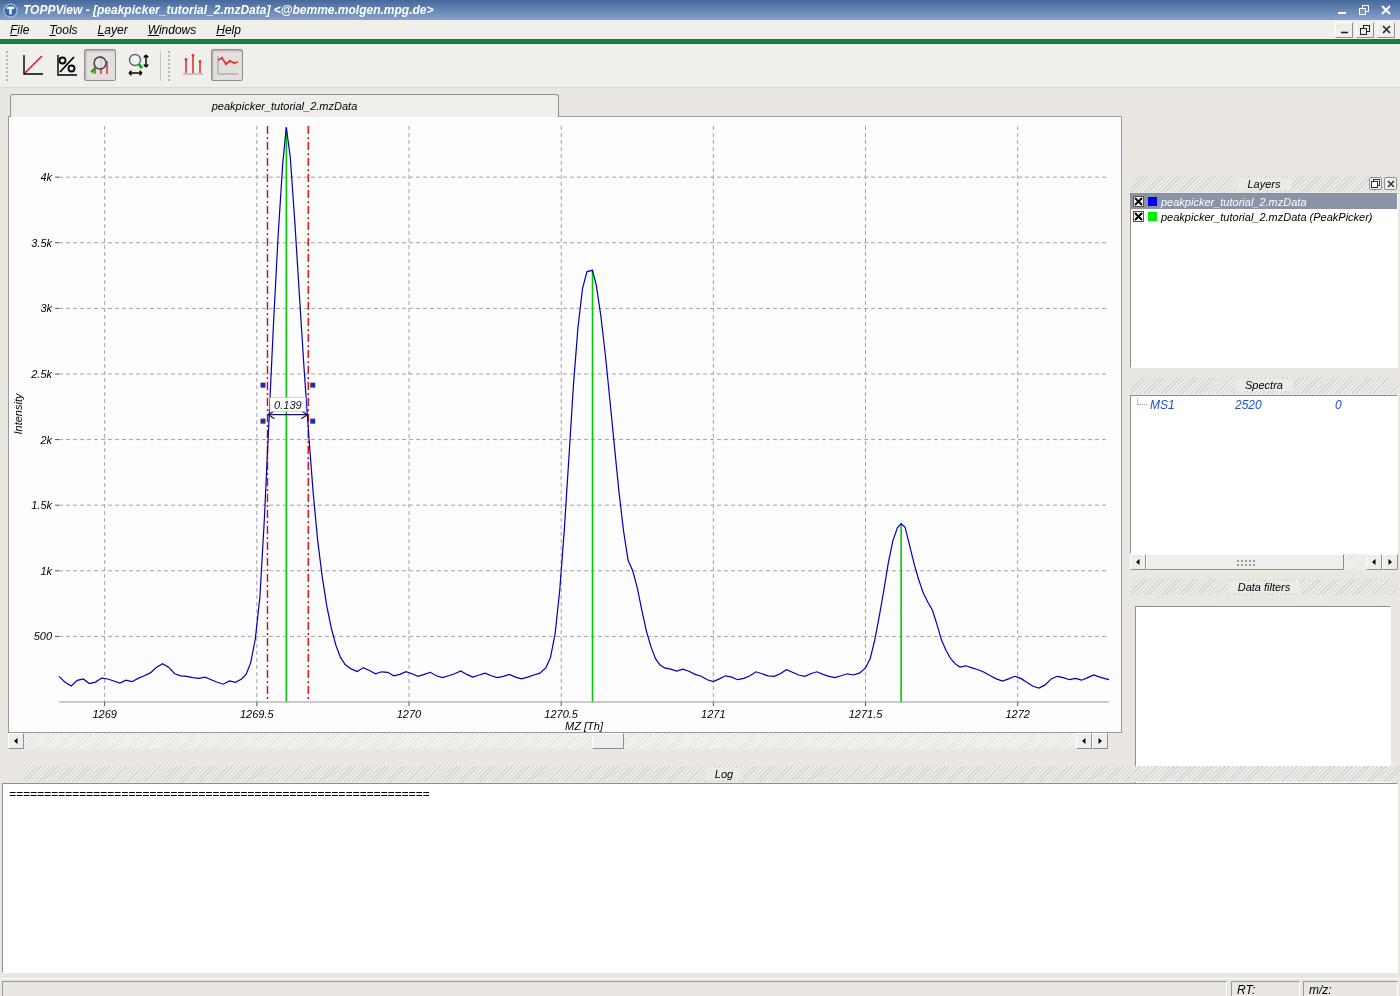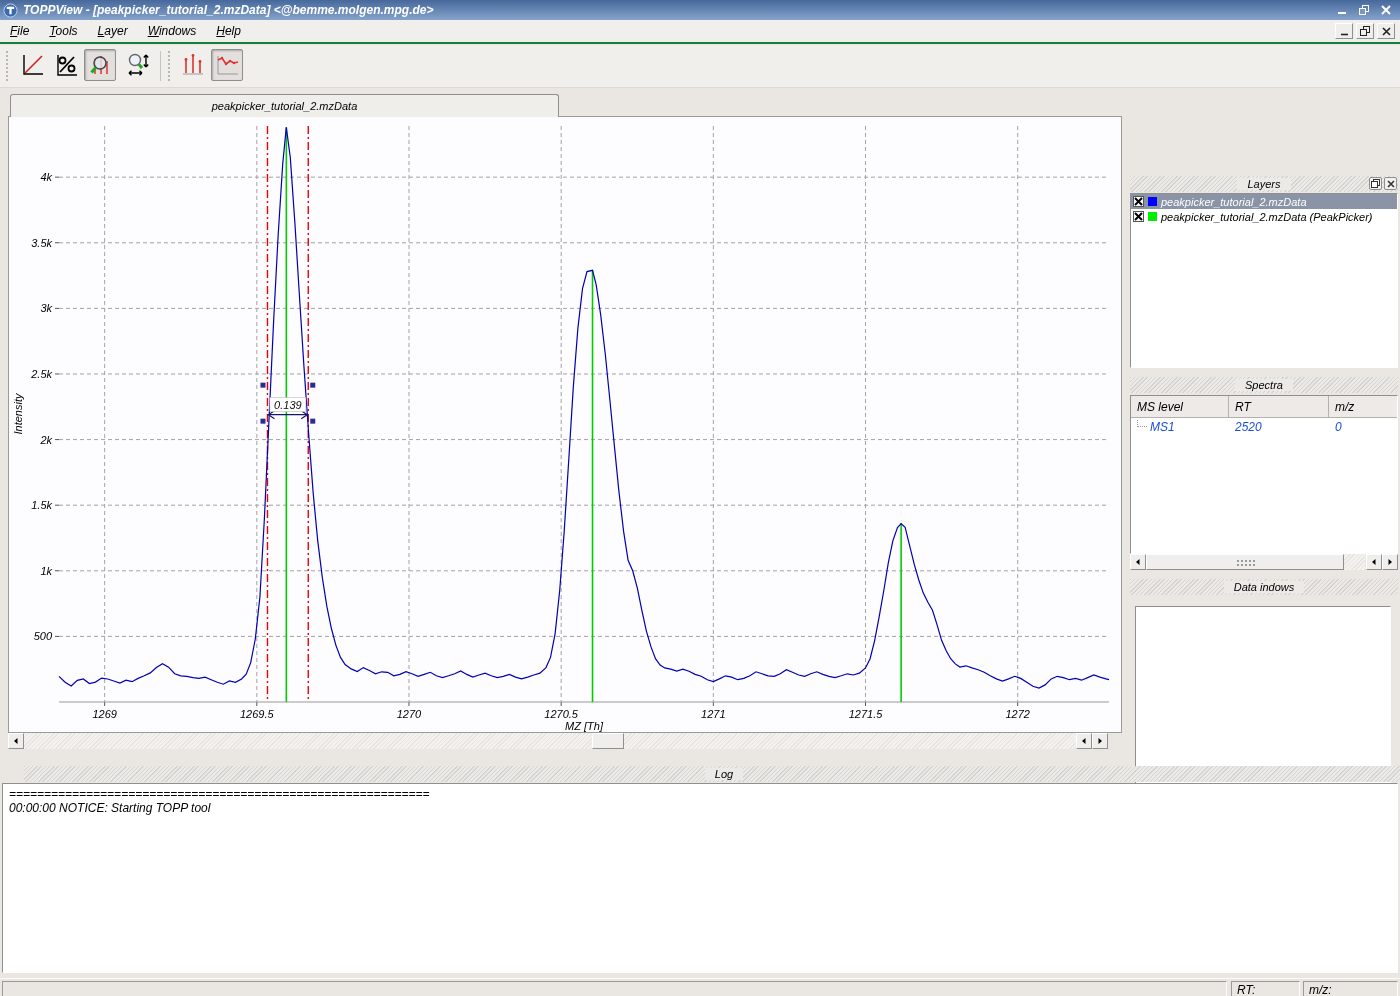--- a/index.html
+++ b/index.html
@@ -10,21 +10,21 @@
   
   #titlebar { left:0; top:0; width:1400px; height:20px;
     background:linear-gradient(#46689a,#85a3cc);
     display:flex; align-items:center; color:#fff; font-size:12px; font-weight:bold; }
   #app-icon { width:15px; height:15px; margin:0 5px 0 3px; }
   #win-controls { margin-left:auto; display:flex; gap:6px; margin-right:6px; }
   .wbtn { width:16px; height:14px; display:flex; align-items:center; justify-content:center; cursor:default; }
 
   
   #menubar { left:0; top:20px; width:1400px; height:24px; background:#f1efec;
-    border-bottom:2px solid #15803d; display:flex; align-items:center; font-size:12px; color:#000; }
+    border-bottom:5px solid #15803d; display:flex; align-items:center; font-size:12px; color:#000; }
   .menu-item { padding:3px 10px; }
   #mdi-controls { margin-left:auto; margin-right:5px; display:flex; gap:3px; }
   .mdibtn { width:18px; height:16px; background:#f0eeec; border:1px solid; border-color:#fff #8f8f8f #8f8f8f #fff;
     display:flex; align-items:center; justify-content:center; }
 
   
   #toolbar { left:0; top:45px; width:1400px; height:43px; background:#f1efec; border-bottom:1px solid #dcd9d6; }
   .tb-handle { position:absolute; top:6px; width:5px; height:30px;
     background-image:repeating-linear-gradient(#b9b6b2 0 2px, transparent 2px 4px); background-size:2px 100%; background-repeat:no-repeat; background-position:1px 0; }
   .tb-btn { position:absolute; top:4px; width:32px; height:32px; display:flex; align-items:center; justify-content:center; border:1px solid transparent; border-radius:2px; }
@@ -347,25 +347,20 @@
               </svg>
             </span>
           <span class="dock-btn">
             <svg width="8" height="8">
                 <path d="M1 1 L7 7 M7 1 L1 7" stroke="#333" stroke-width="1.6"></path>
               </svg>
             </span>
         </span>
       </div>
       <div id="spectra-table" style="top:219px;height:159px">
-        <div class="sp-header">
-          <span class="sp-hcell" style="width:98px">MS level</span>
-          <span class="sp-hcell" style="width:100px">RT</span>
-          <span class="sp-hcell" style="width:68px;border-right:none">m/z</span>
-        </div>
         <div class="sp-row">
           <span style="width:98px"><span class="tree-tick"></span><span>MS1</span></span>
           <span class="sp-cell" style="width:100px">2520</span>
           <span class="sp-cell" style="width:68px">0</span>
         </div>
       </div>
       <div class="abs" style="left:2px;top:378px;width:268px;height:16px">
         <span class="sb-track" style="left:16px;width:219px"></span>
         <span class="sb-btn" style="left:0">
           <svg width="8" height="8">
@@ -381,21 +376,21 @@
             </svg>
           </span>
         <span class="sb-btn" style="left:252px">
           <svg width="8" height="8">
               <path d="M2.5 1 L6 4 L2.5 7 Z" fill="#000"></path>
             </svg>
           </span>
       </div>
 
       <div class="dock-title" style="top:403px">
-        <span class="dock-title-label">Data indows</span>
+        <span class="dock-title-label">Data filters</span>
         <span class="dock-btns" style="top:404px">
           <span class="dock-btn">
             <svg width="9" height="9">
                 <rect x="2.5" y="0.5" width="6" height="6" fill="#fff" stroke="#333"></rect>
                 <rect x="0.5" y="2.5" width="6" height="6" fill="#fff" stroke="#333"></rect>
               </svg>
             </span>
           <span class="dock-btn">
             <svg width="8" height="8">
                 <path d="M1 1 L7 7 M7 1 L1 7" stroke="#333" stroke-width="1.6"></path>
@@ -411,21 +406,20 @@
       </div>
     </div>
   </div>
 
   <div id="log-title" class="abs">
     <span class="dock-title-label">Log</span>
 
   </div>
   <div id="log-body" class="abs">
     <div>============================================================</div>
-    <div>00:00:00 NOTICE: Starting TOPP tool</div>
   </div>
 
   <div id="statusbar" class="abs">
     <span class="status-pane" style="left:2px;width:1225px"></span>
     <span class="status-pane" style="left:1231px;width:69px">RT:</span>
     <span class="status-pane" style="left:1303px;width:95px">m/z: 1270.940602</span>
   </div>
 
 </div>
 

